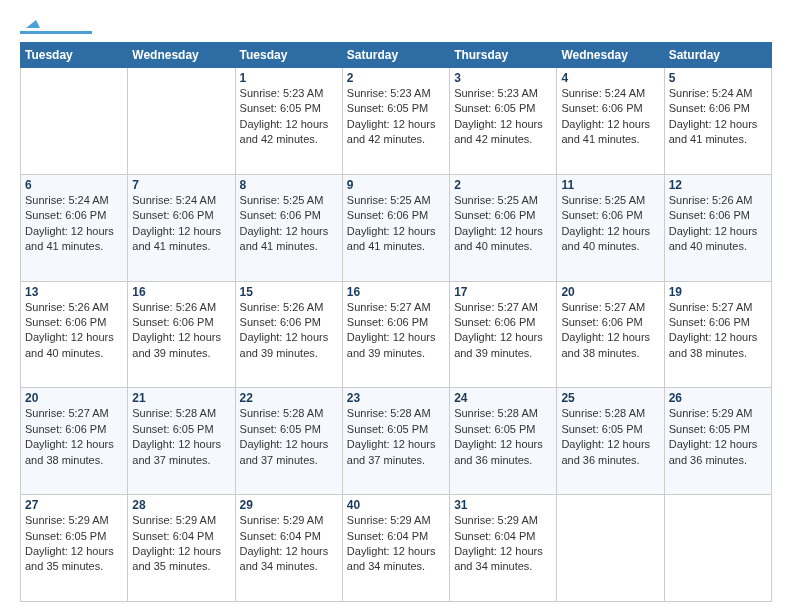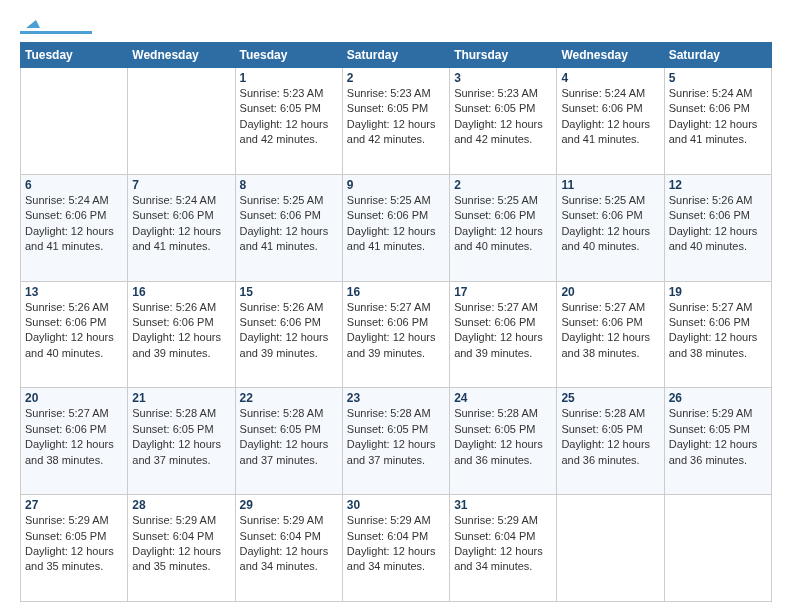--- a/index.html
+++ b/index.html
@@ -315,21 +315,21 @@
 Sunset: 6:04 PM
 Daylight: 12 hours and 35 minutes.</div>
           </td>
           <td>
             <span class="day-num">29</span>
             <div class="day-info" style="white-space: pre-line;">Sunrise: 5:29 AM
 Sunset: 6:04 PM
 Daylight: 12 hours and 34 minutes.</div>
           </td>
           <td>
-            <span class="day-num">30</span>
+            <span class="day-num">40</span>
             <div class="day-info" style="white-space: pre-line;">Sunrise: 5:29 AM
 Sunset: 6:04 PM
 Daylight: 12 hours and 34 minutes.</div>
           </td>
           <td>
             <span class="day-num">31</span>
             <div class="day-info" style="white-space: pre-line;">Sunrise: 5:29 AM
 Sunset: 6:04 PM
 Daylight: 12 hours and 34 minutes.</div>
           </td>

